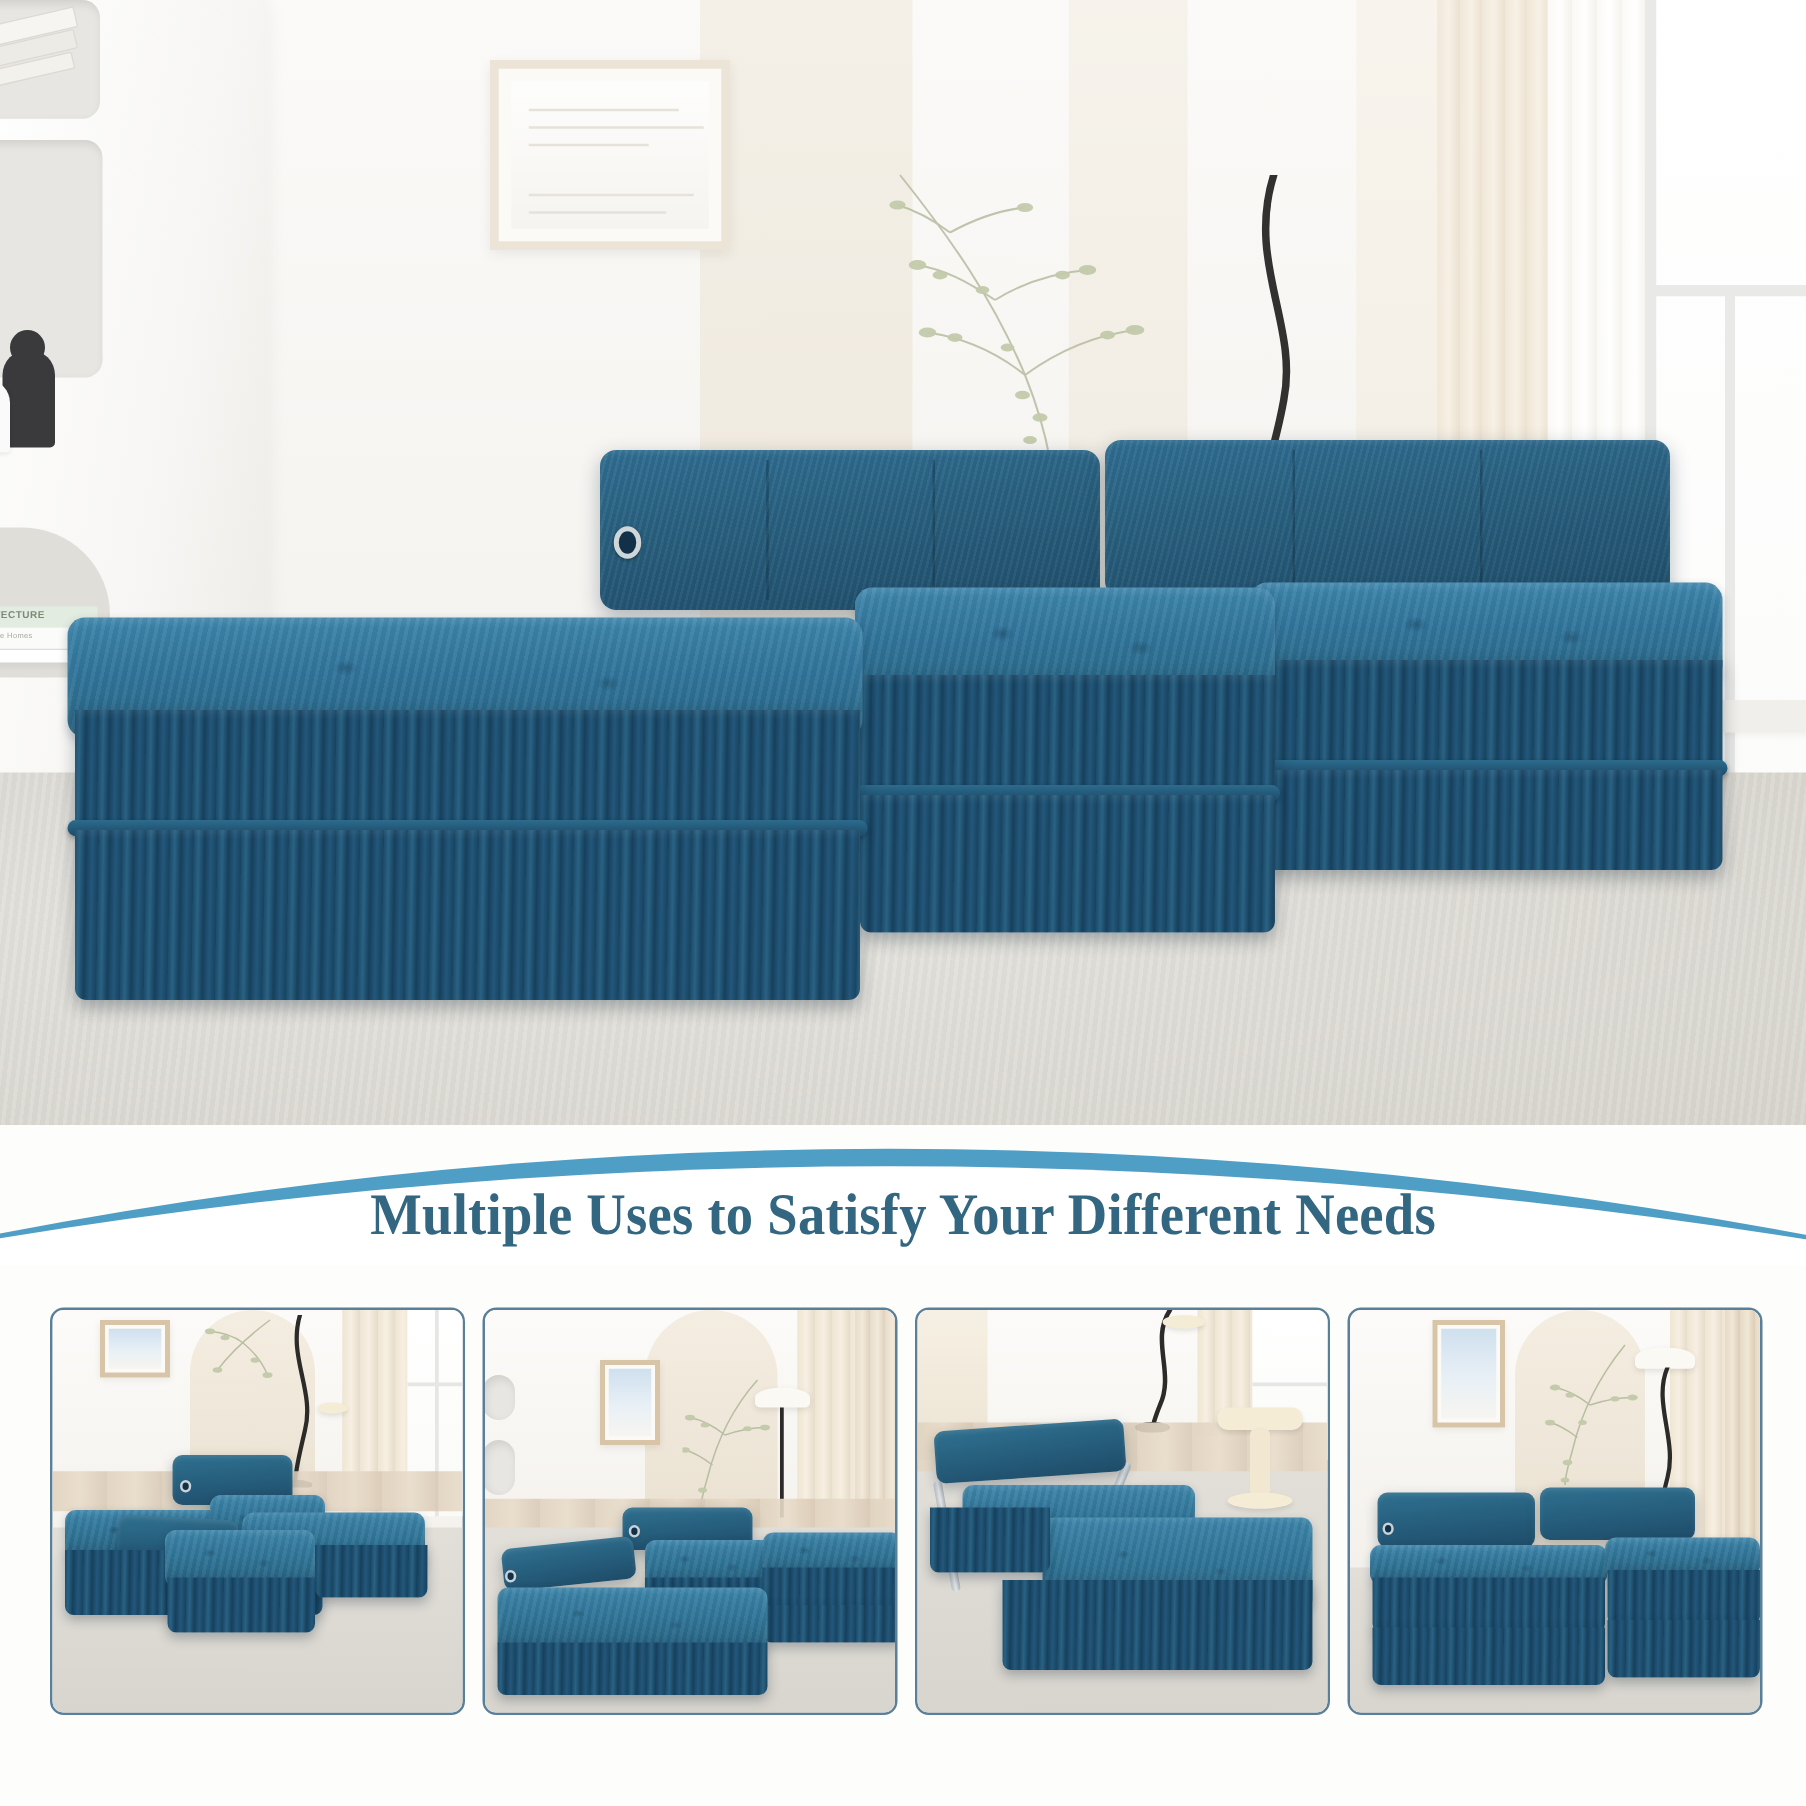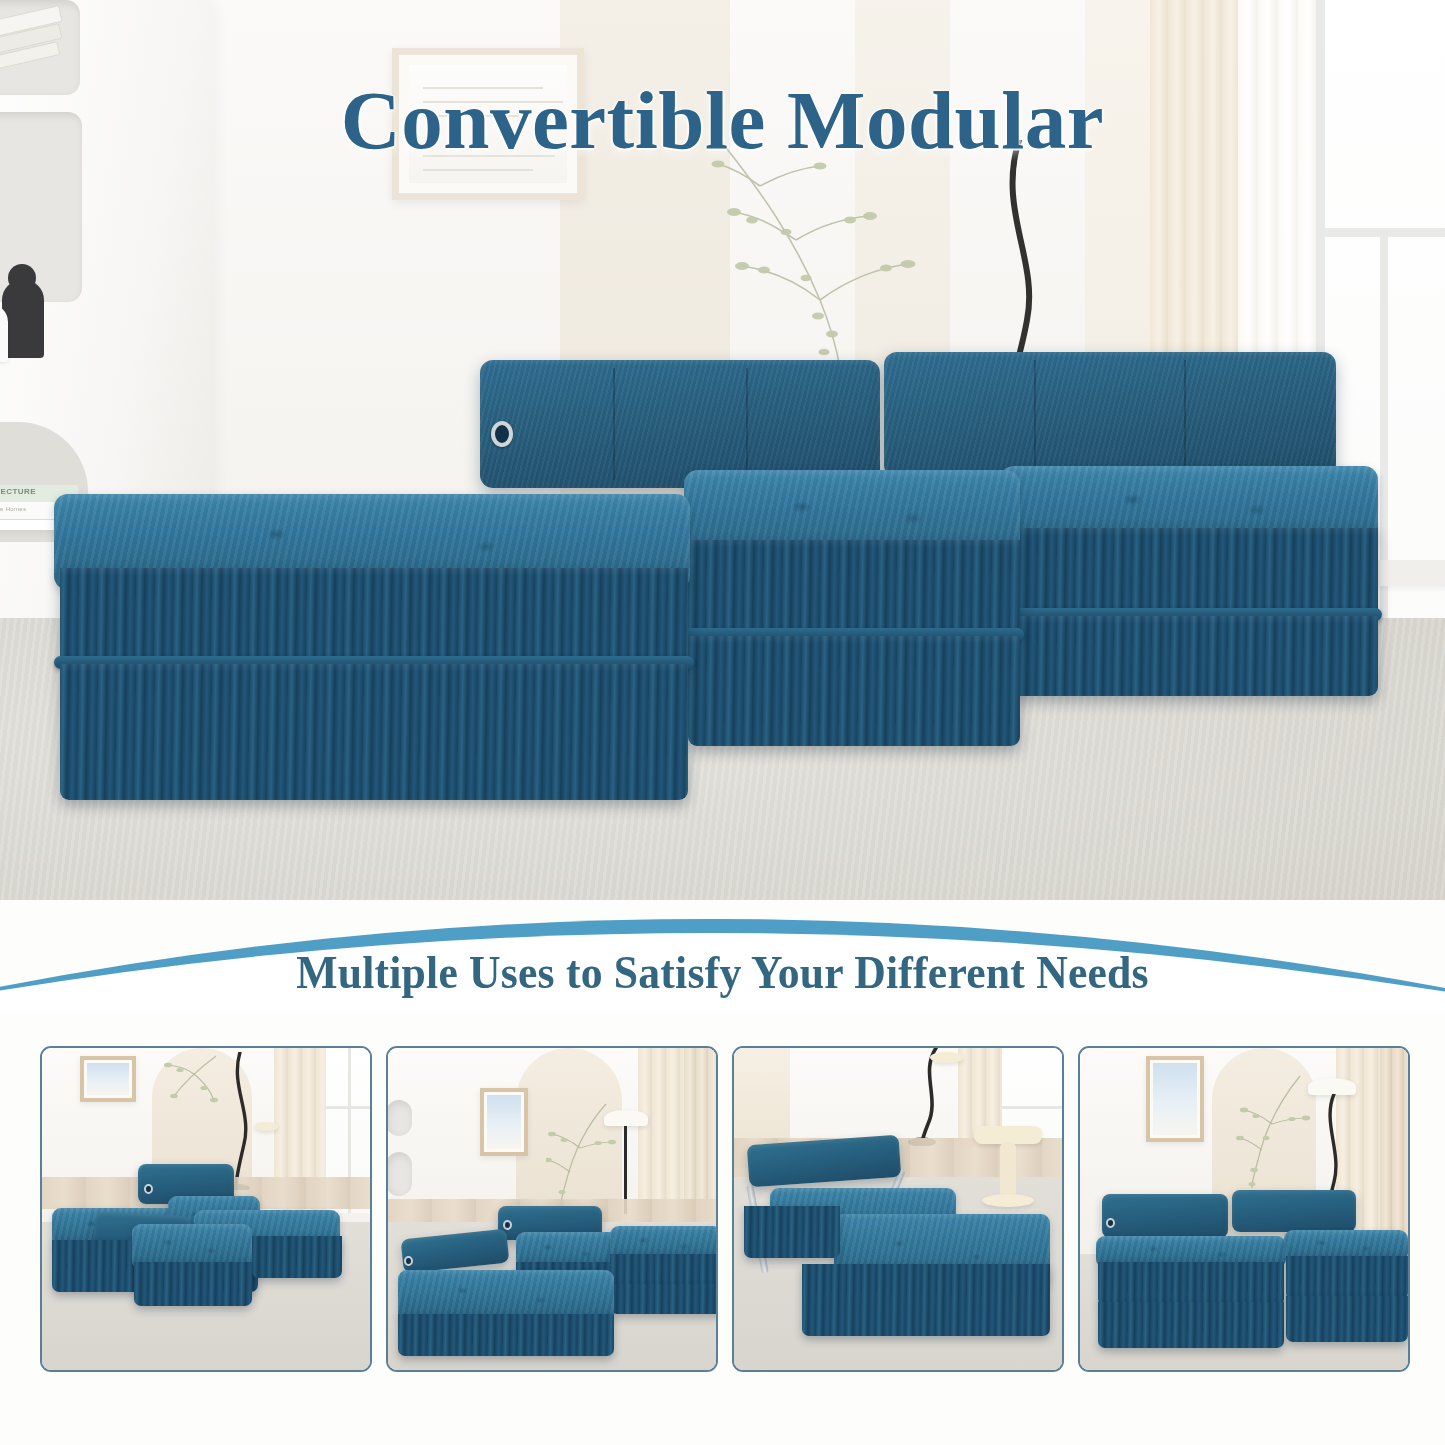--- a/index.html
+++ b/index.html
@@ -403,21 +403,20 @@
       <div class="skirt-lip" style="left:684px; top:628px; width:340px;"></div>
       <div class="skirt" style="left:688px; top:636px; width:332px; height:110px;"></div>
 
       <div class="seat-top" style="left:54px; top:494px; width:636px; height:96px;"></div>
       <div class="skirt" style="left:60px; top:568px; width:628px; height:100px;"></div>
       <div class="skirt-lip" style="left:54px; top:656px; width:640px;"></div>
       <div class="skirt" style="left:60px; top:664px; width:628px; height:136px;"></div>
     </div>
 
     <div class="title-block">
-      <div class="title-line">Convertible Modular</div>
     </div>
   </div>
 
   <div class="arc-wrap">
     <svg width="1445" height="200" viewBox="0 0 1445 200" preserveAspectRatio="none">
       <path d="M -120,200 Q 700,14 1565,200 L 1565,200 L -120,200 Z" fill="#4e9ec6"></path>
       <path d="M -120,200 Q 700,42 1565,200 L 1565,200 L -120,200 Z" fill="#ffffff"></path>
     </svg>
   </div>
 

